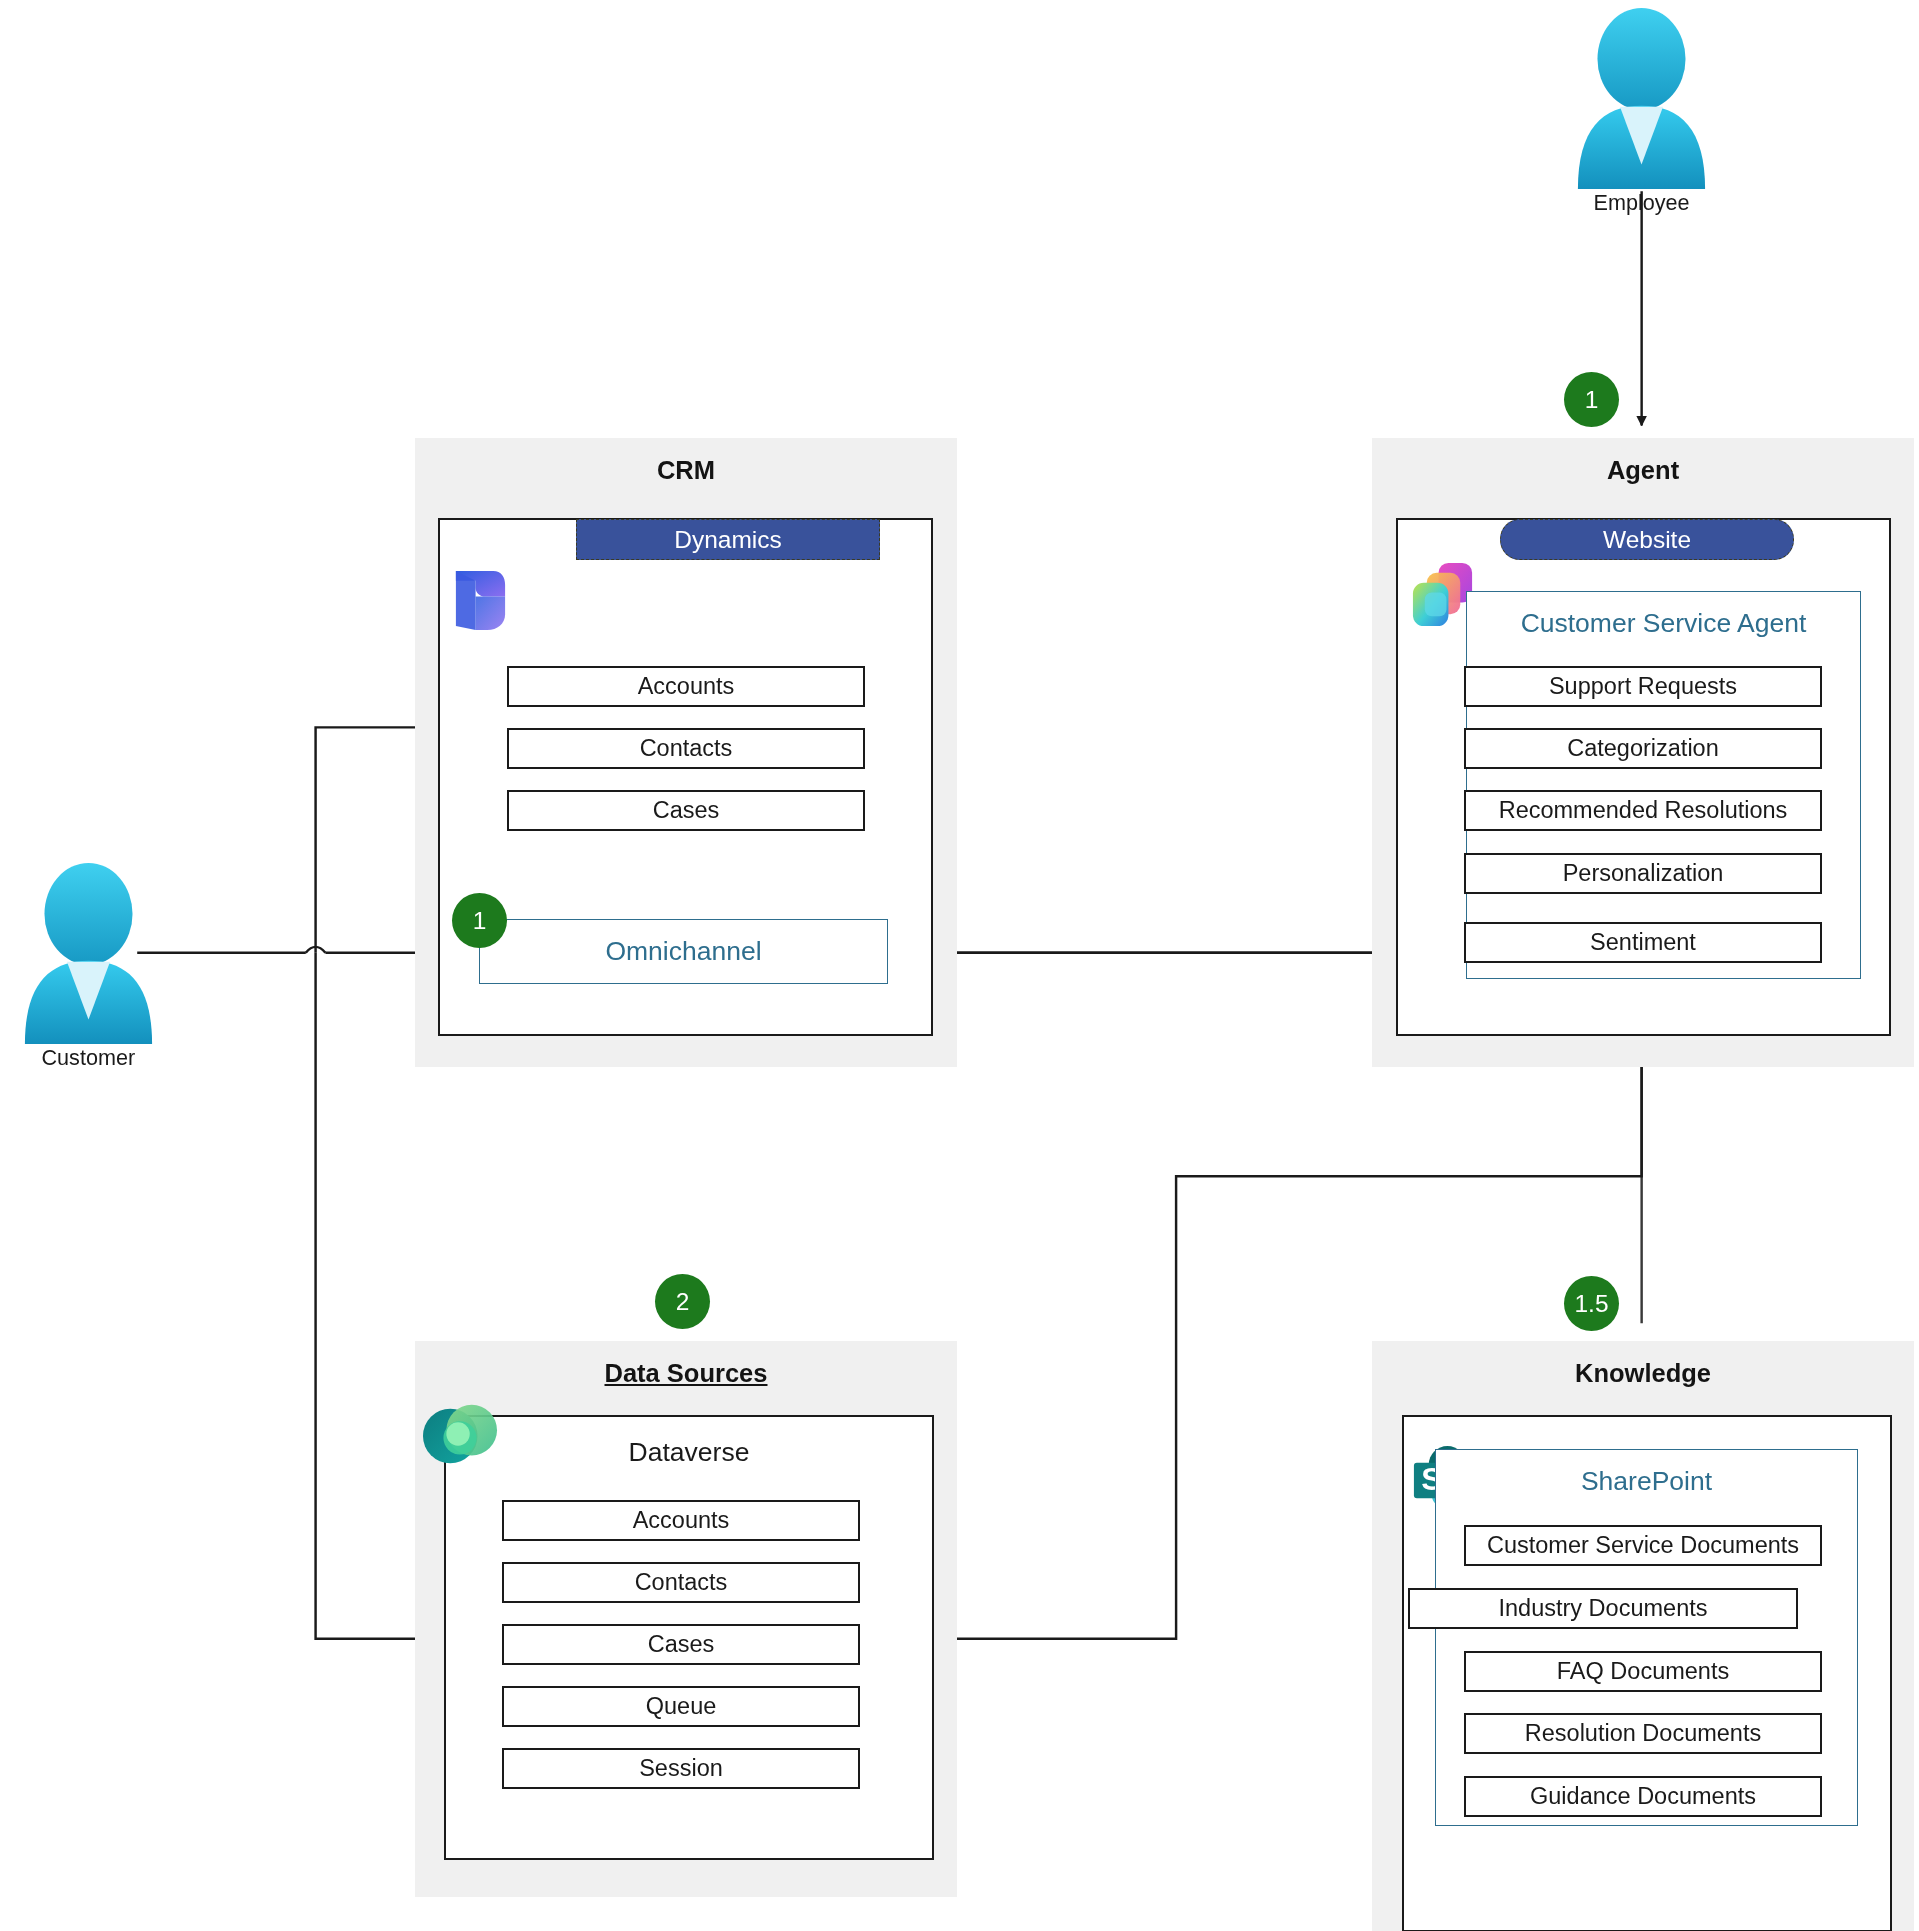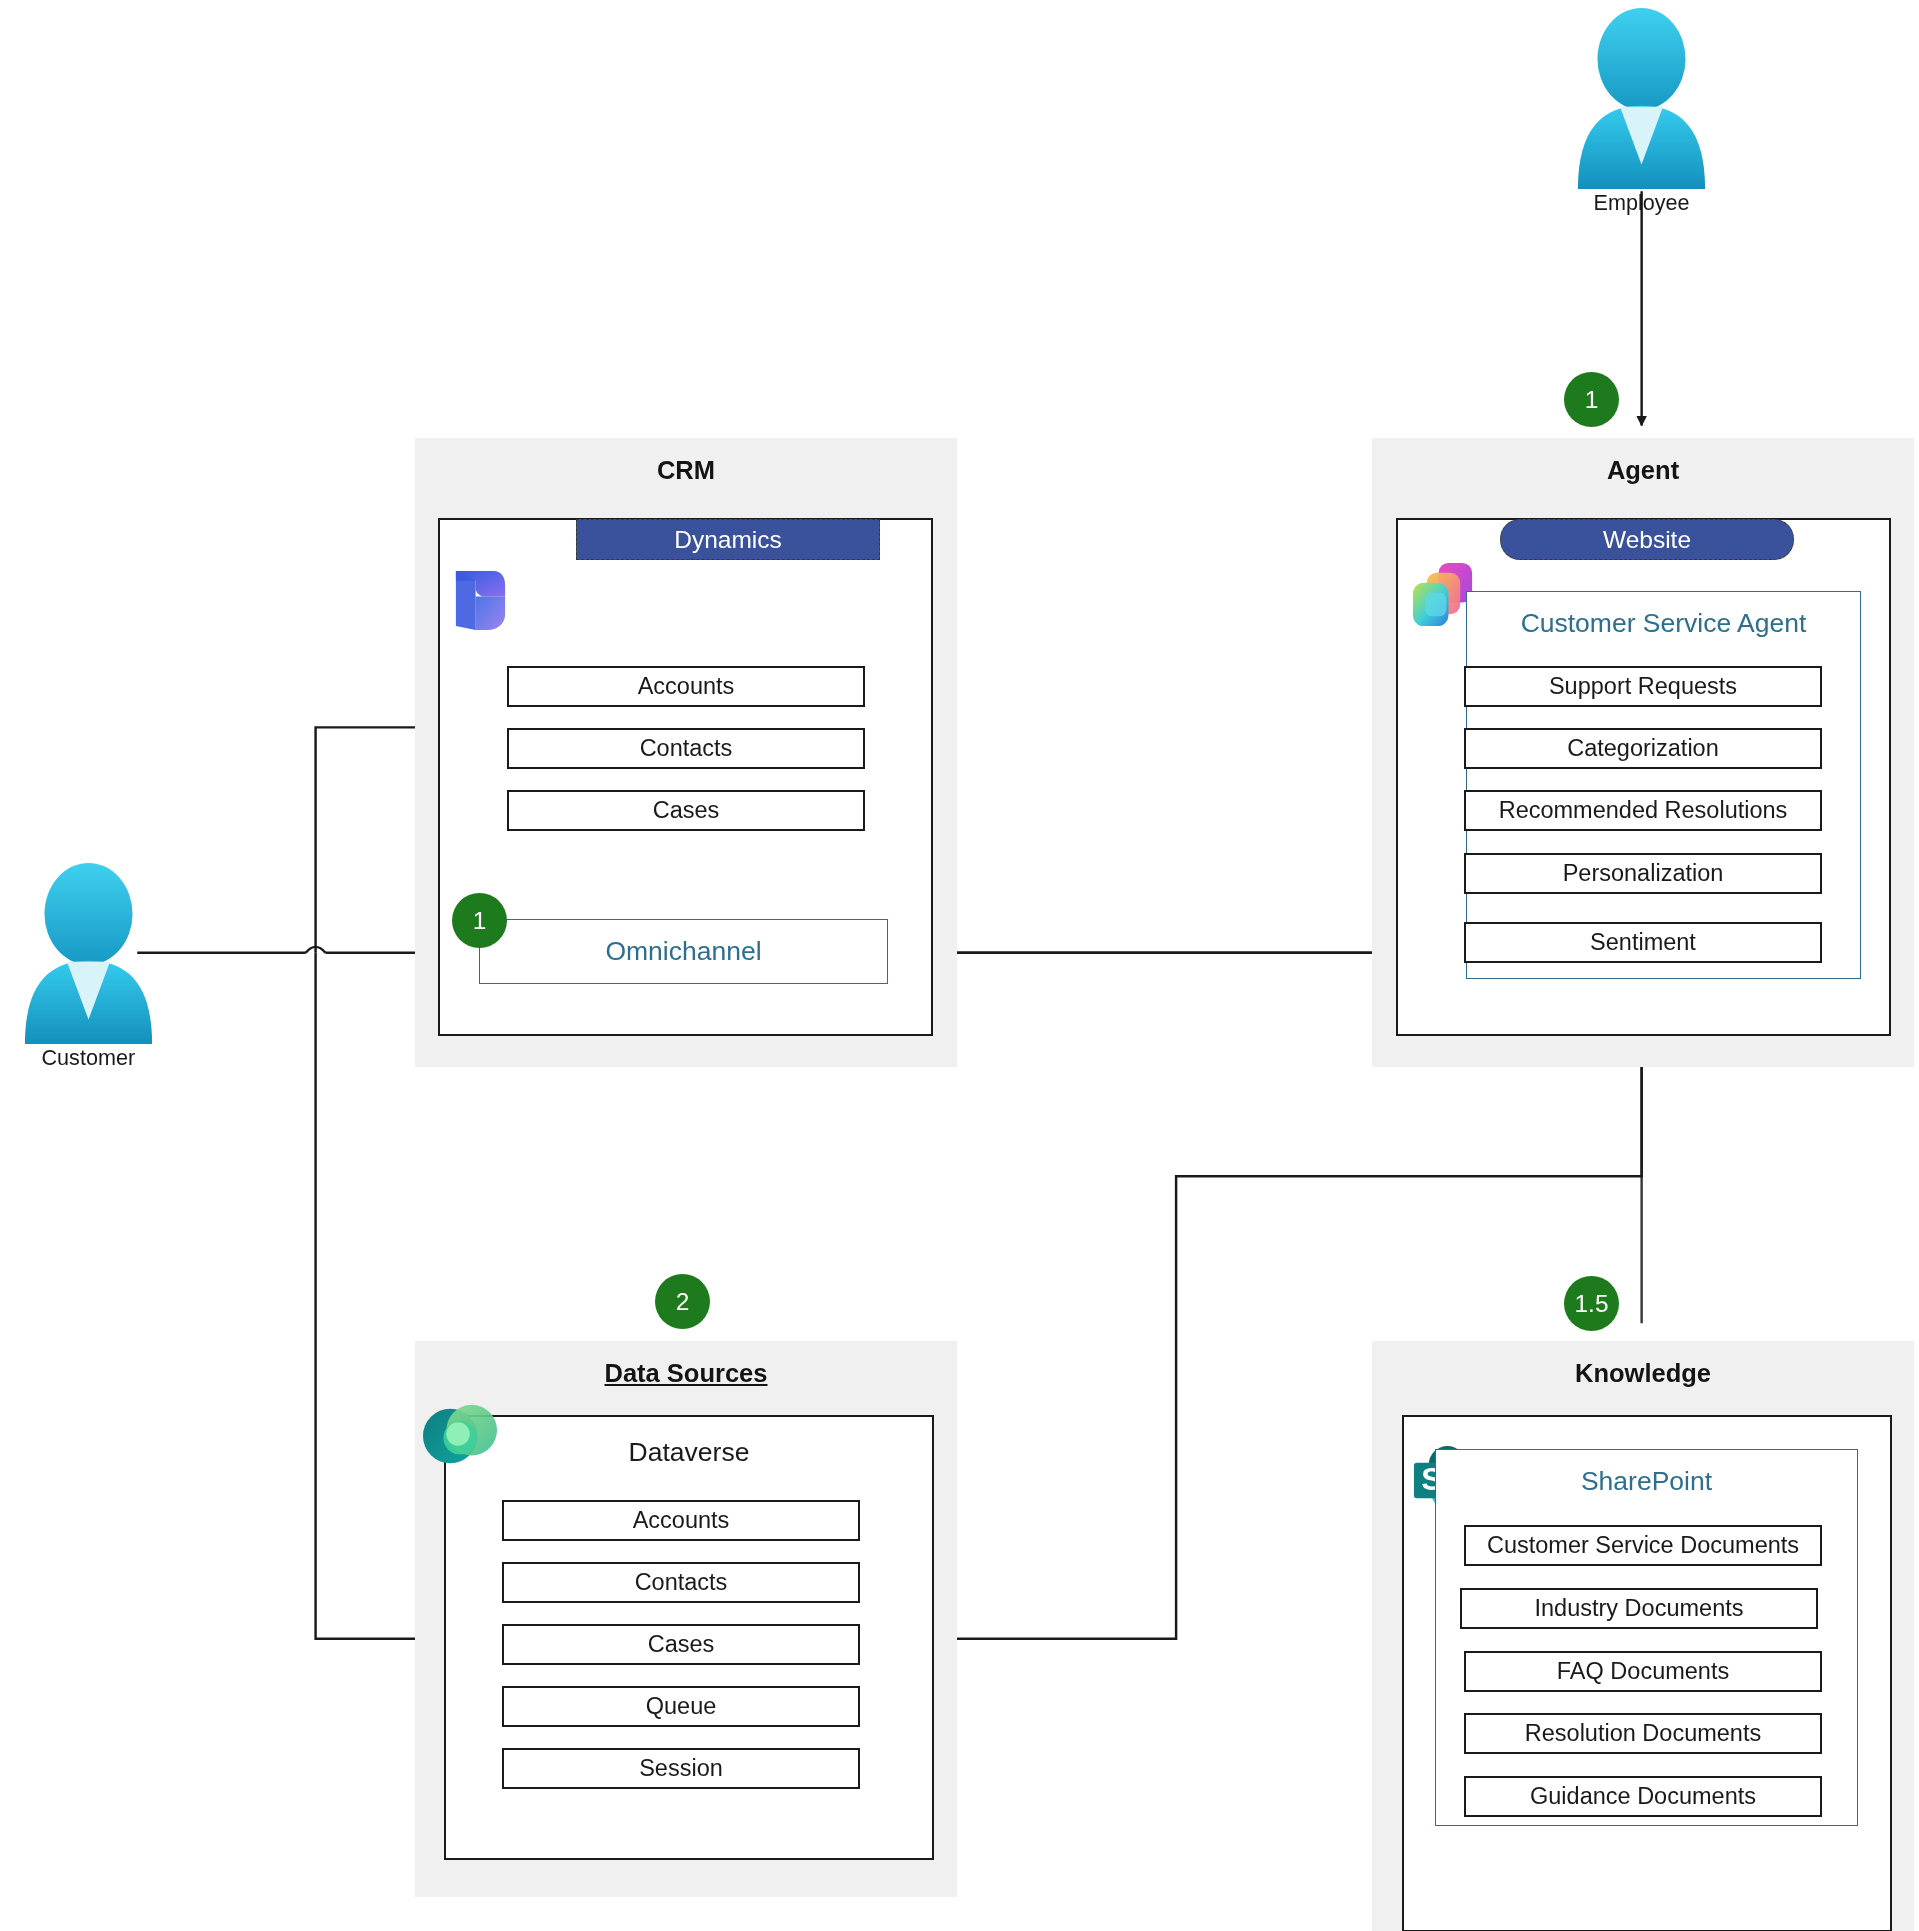--- a/index.html
+++ b/index.html
@@ -220,21 +220,21 @@
     <circle cx="38" cy="52" r="14" fill="#3fc5d4"></circle>
     <rect x="6" y="20" width="36" height="36" rx="3" fill="#0f7f81"></rect>
     <text x="24" y="48" font-family="'Liberation Sans',sans-serif" font-size="32" font-weight="bold" fill="#ffffff" text-anchor="middle">S</text>
   </svg>
 
   <div class="section" style="left:1435px;top:1449px;width:423px;height:377px;">
     <div class="section-title" style="top:15.7px;">SharePoint</div>
   </div>
 
   <div class="item" style="left:1464px;top:1525px;width:358px;height:41px;">Customer Service Documents</div>
-  <div class="item" style="left:1460px;top:1588px;width:358px;height:41px;">Industry Documents</div>
+  <div class="item" style="left:1408px;top:1588px;width:390px;height:41px;">Industry Documents</div>
   <div class="item" style="left:1464px;top:1651px;width:358px;height:41px;">FAQ Documents</div>
   <div class="item" style="left:1464px;top:1713px;width:358px;height:41px;">Resolution Documents</div>
   <div class="item" style="left:1464px;top:1776px;width:358px;height:41px;">Guidance Documents</div>
 
   <div class="badge" style="left:1564px;top:1276px;">1.5</div>
 
 </div>
 
 
 </body></html>

